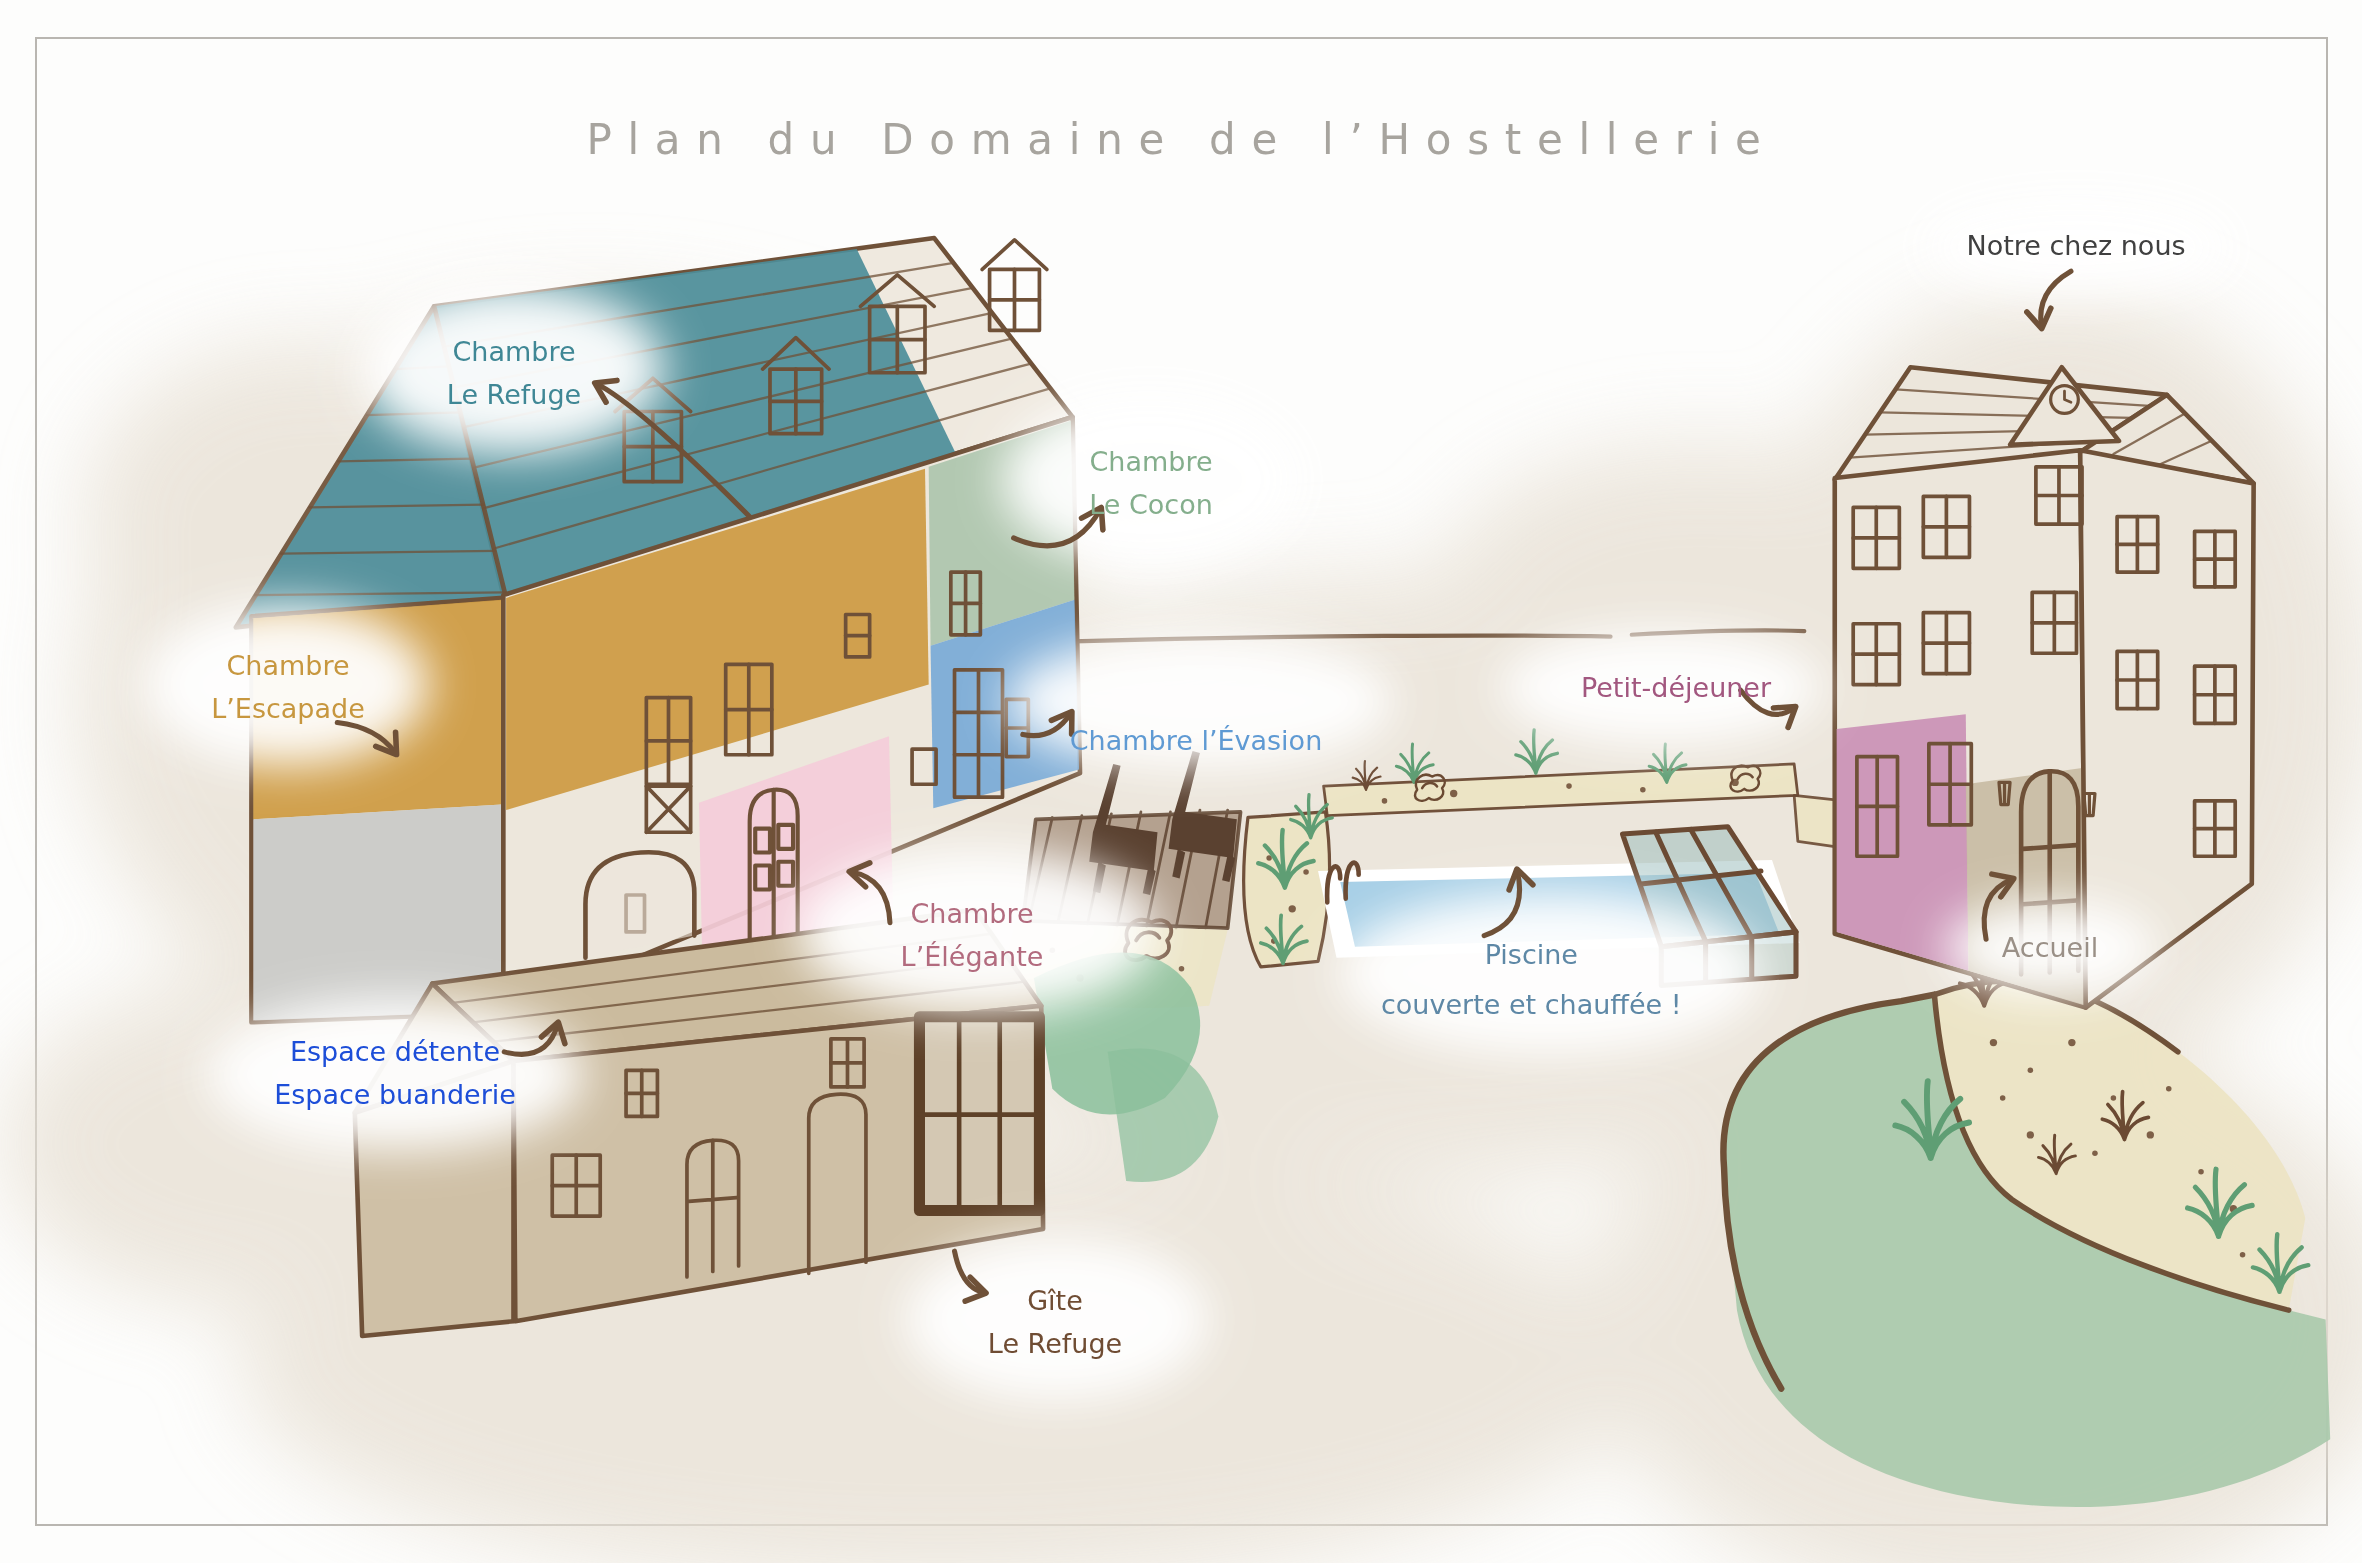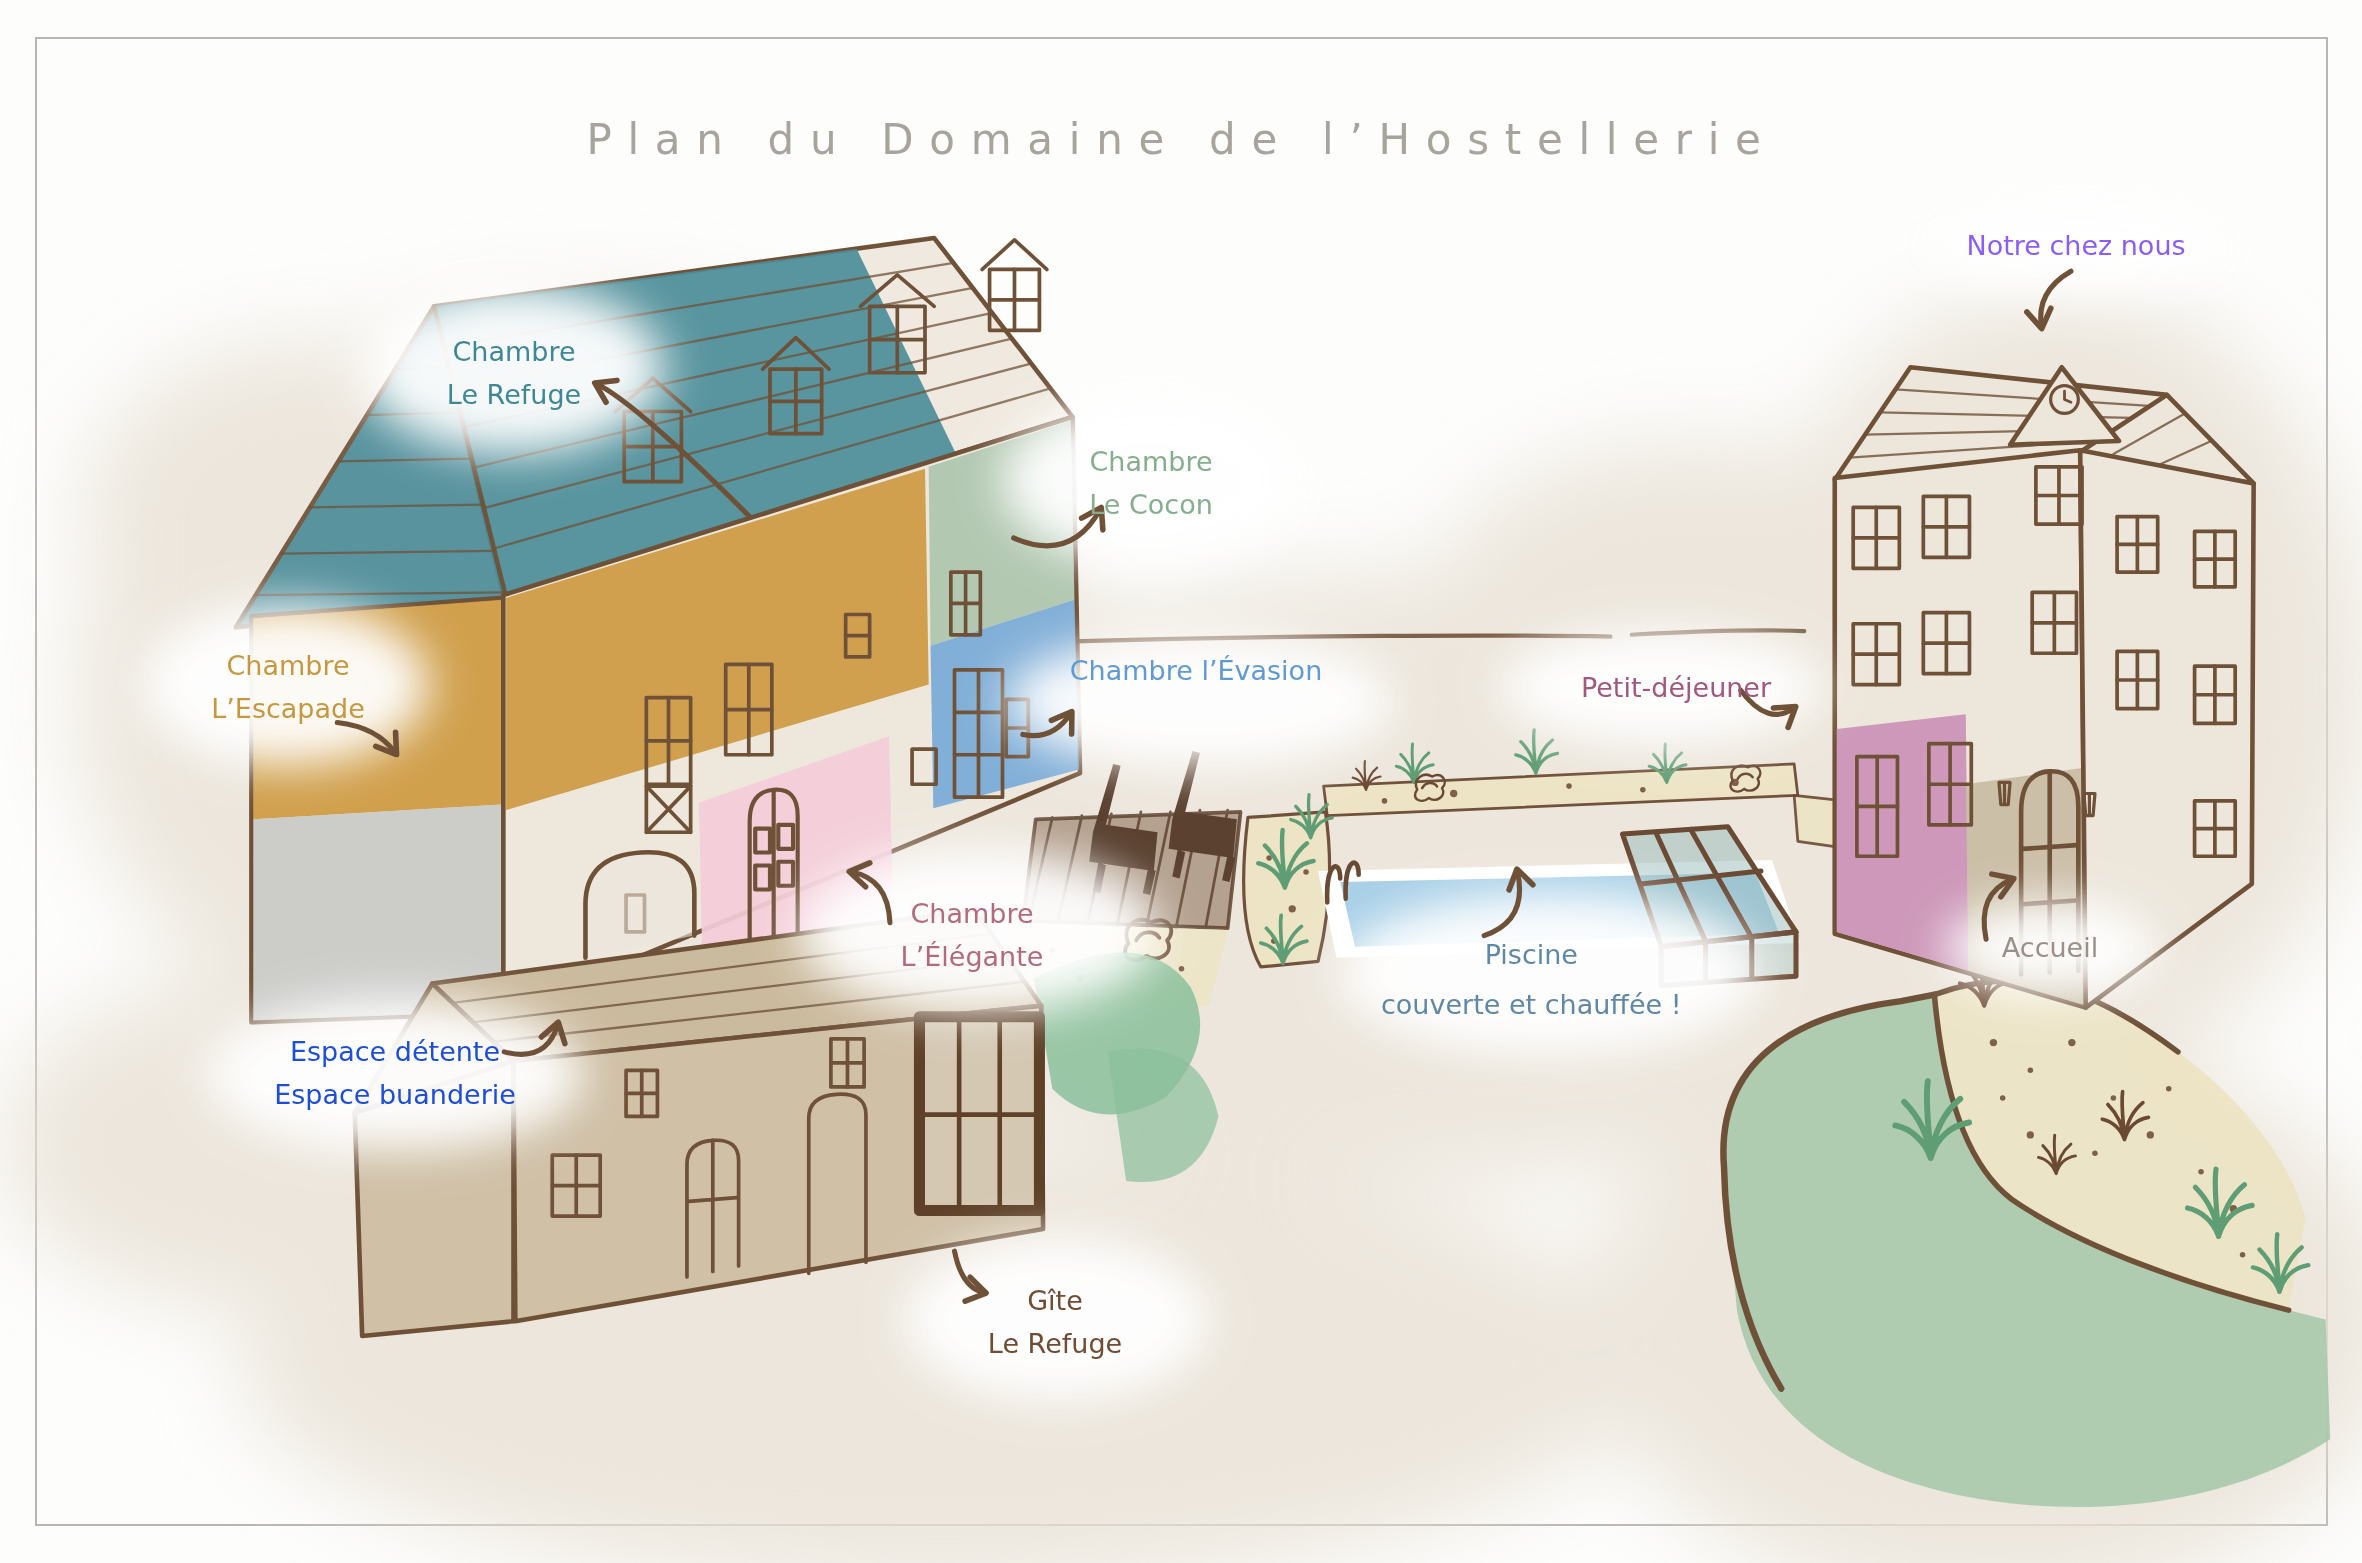--- a/index.html
+++ b/index.html
@@ -359,26 +359,26 @@
       <path d="M2152,1018 Q2142,968 2180,953" marker-end="url(#arrow)"></path>
     </g>
   </svg>
 
   <div class="label" style="left: 514px; top: 373px; color: rgb(63, 135, 149);">Chambre
 Le Refuge</div>
   <div class="label" style="left: 1151px; top: 483px; color: rgb(132, 174, 140);">Chambre
 Le Cocon</div>
   <div class="label" style="left: 288px; top: 687px; color: rgb(199, 151, 63);">Chambre
 L’Escapade</div>
-  <div class="label" style="left: 1196px; top: 671px; color: rgb(95, 154, 211);">Chambre l’Évasion</div>
+  <div class="label" style="left: 1196px; top: 741px; color: rgb(95, 154, 211);">Chambre l’Évasion</div>
   <div class="label" style="left: 972px; top: 935px; color: rgb(178, 107, 126);">Chambre
 L’Élégante</div>
   <div class="label" style="left: 395px; top: 1073px; color: #1d4ed8;">Espace détente
 Espace buanderie</div>
   <div class="label" style="left: 1055px; top: 1322px; color: rgb(111, 76, 51);">Gîte
 Le Refuge</div>
   <div class="label left-align" style="left: 1381px; top: 930px; color: rgb(94, 136, 166);">Piscine
 couverte et chauffée !</div>
   <div class="label" style="left: 1676px; top: 688px; color: rgb(162, 87, 127); text-align: right;">Petit-déjeuner</div>
-  <div class="label" style="left: 2076px; top: 246px; color: #8b5cf6;">Notre chez nous</div>
+  <div class="label" style="left: 2076px; top: 246px; color: #404040;">Notre chez nous</div>
   <div class="label" style="left: 2050px; top: 948px; color: rgb(154, 144, 135);">Accueil</div>
 </div>
 
 
 </body></html>

